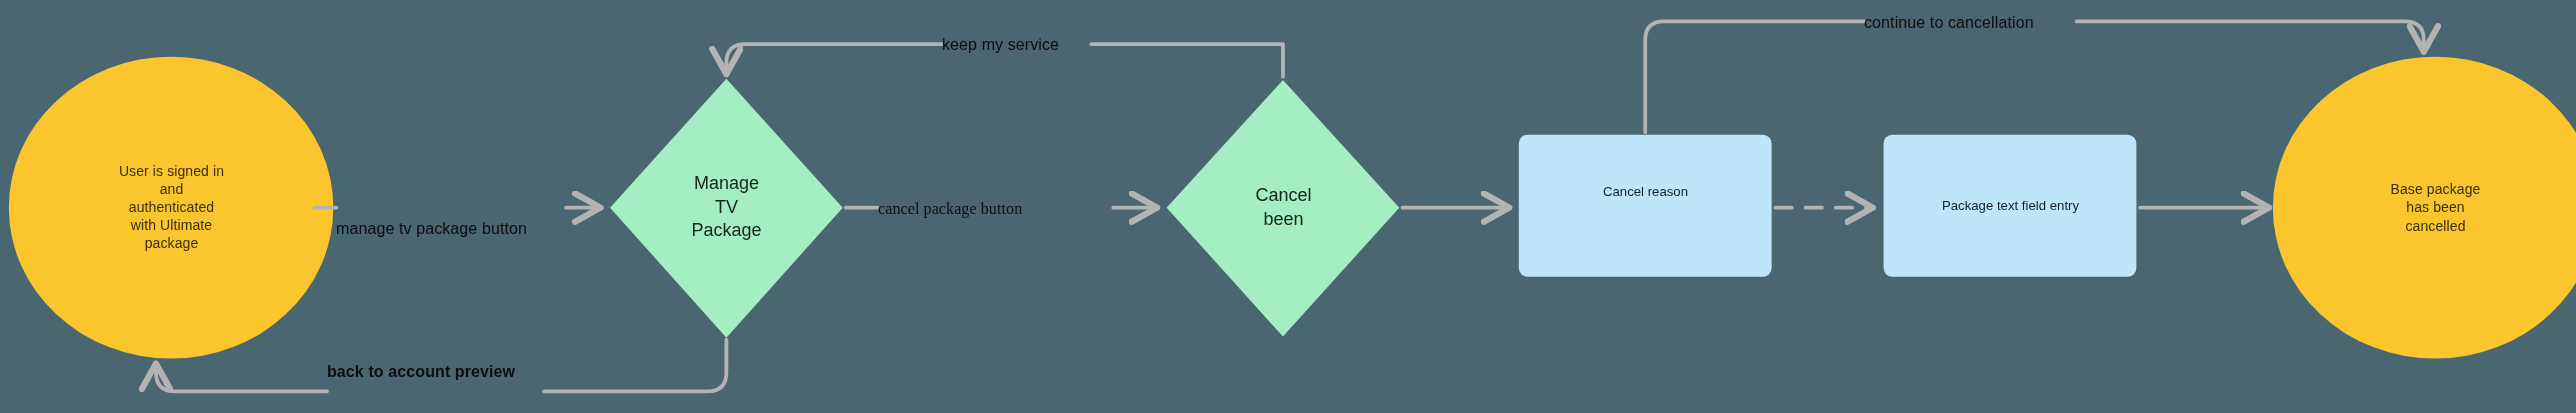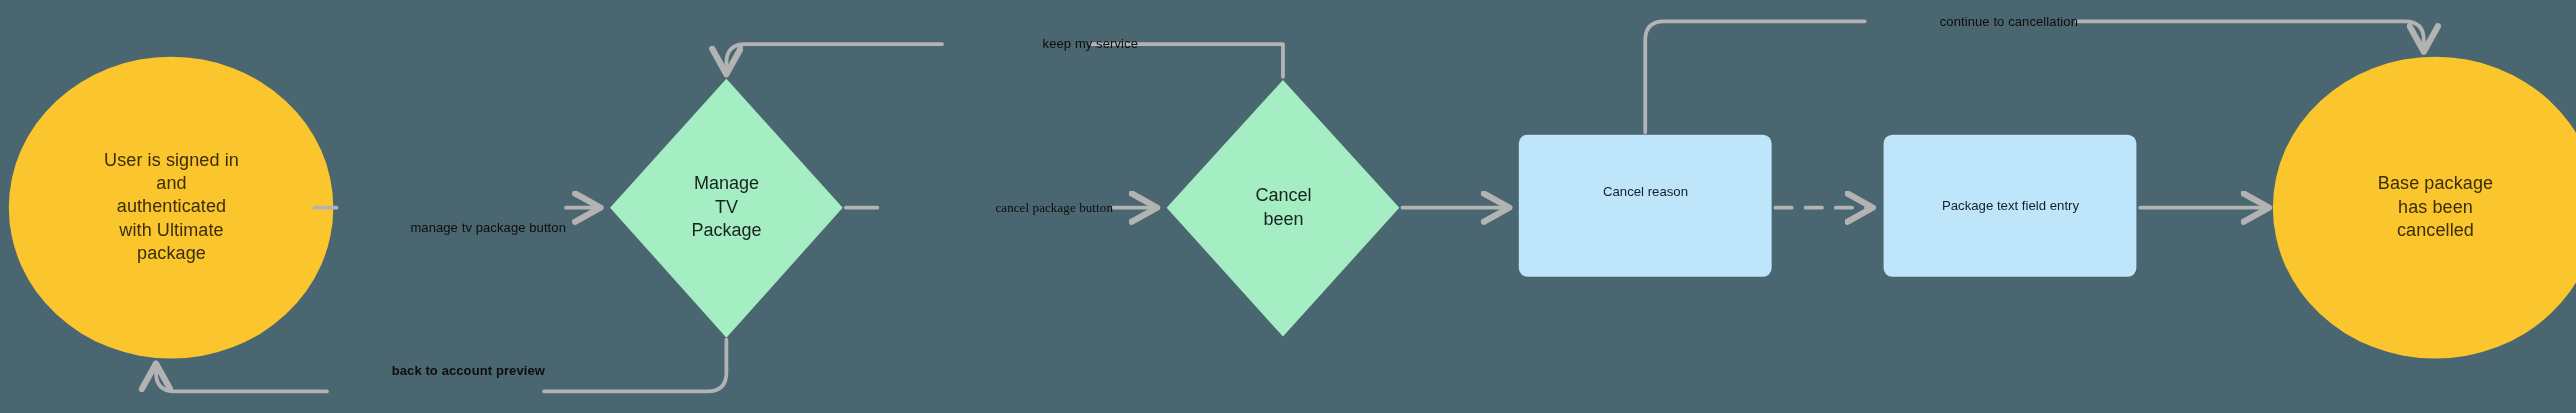--- a/index.html
+++ b/index.html
@@ -15,41 +15,41 @@
     position:absolute;
     display:flex;
     align-items:center;
     justify-content:center;
     text-align:center;
     color:#1a2b24;
     pointer-events:none;
     white-space:pre-line;
   }
   .terminal-text{
-    font-size:18px;
+    font-size:14px;
     line-height:1.30;
     color:#3a2e08;
     letter-spacing:0.1px;
   }
   .decision-text{
     font-size:18px;
     line-height:1.33;
     color:#16241f;
   }
   .process-text{
     font-size:13.2px;
     line-height:1.25;
     color:#13202b;
   }
   .edge-label{
     position:absolute;
-    font-size:13px;
+    font-size:16px;
     color:#0d0d0d;
     white-space:nowrap;
-    text-align:right;
+    text-align:left;
     font-weight:400;
     letter-spacing:0.1px;
   }
 </style>
 </head>
 <body>
 
 <svg id="canvas" viewBox="0 0 4096 658" xmlns="http://www.w3.org/2000/svg">
   <defs>
     <marker id="arrow" viewBox="0 0 12 12" refX="10" refY="6" markerWidth="9" markerHeight="9" orient="auto-start-reverse">
@@ -112,18 +112,18 @@
 <div class="node-text process-text" style="left:1884px;top:135px;width:253px;height:142px;">Package text field entry</div>
 
 <div class="node-text terminal-text" style="left:2297px;top:146px;width:277px;height:123px;">Base package
 has been
 cancelled</div>
 
 <div class="edge-label" style="left:336px;top:200px;width:230px;margin-top:20px;">manage tv package button</div>
 
 <div class="edge-label" style="left:878px;top:200px;width:235px;font-family:Liberation Serif, serif;">cancel package button</div>
 
-<div class="edge-label" style="left:988px;top:36px;width:150px;">keep my service</div>
+<div class="edge-label" style="left:942px;top:36px;width:150px;">keep my service</div>
 
 <div class="edge-label" style="left:327px;top:363px;width:218px;font-weight:bold;">back to account preview</div>
 
 <div class="edge-label" style="left:1864px;top:14px;width:214px;">continue to cancellation</div>
 
 
 </body></html>

